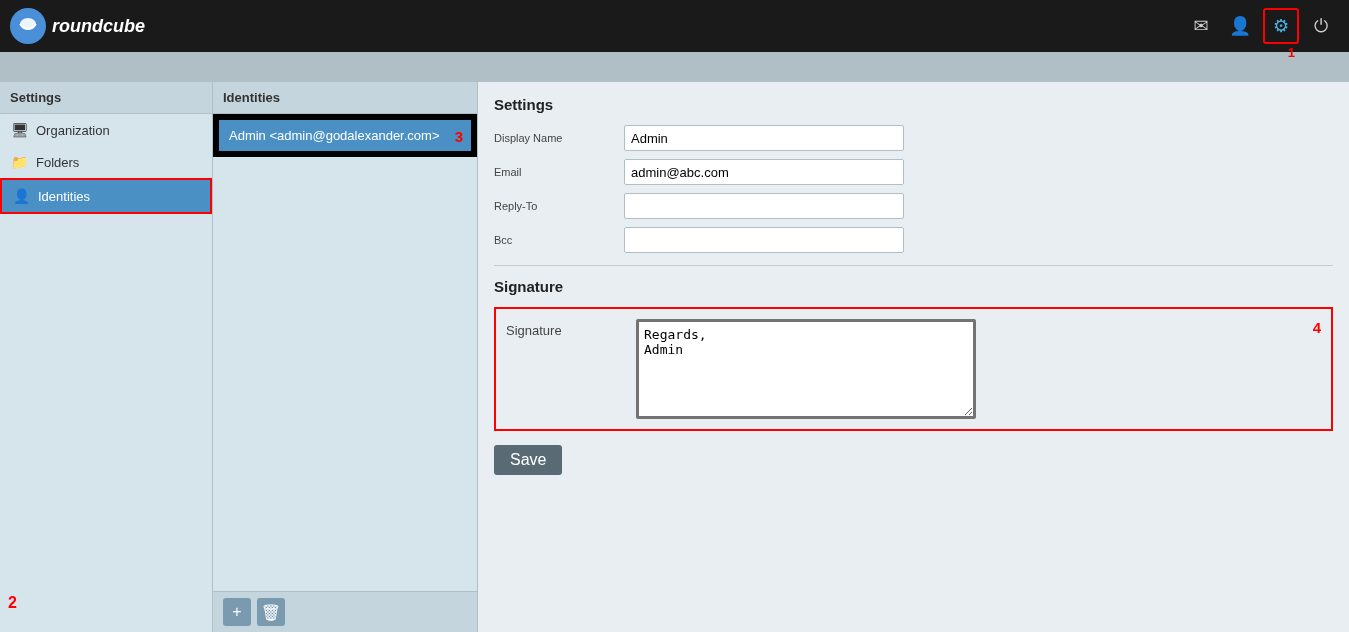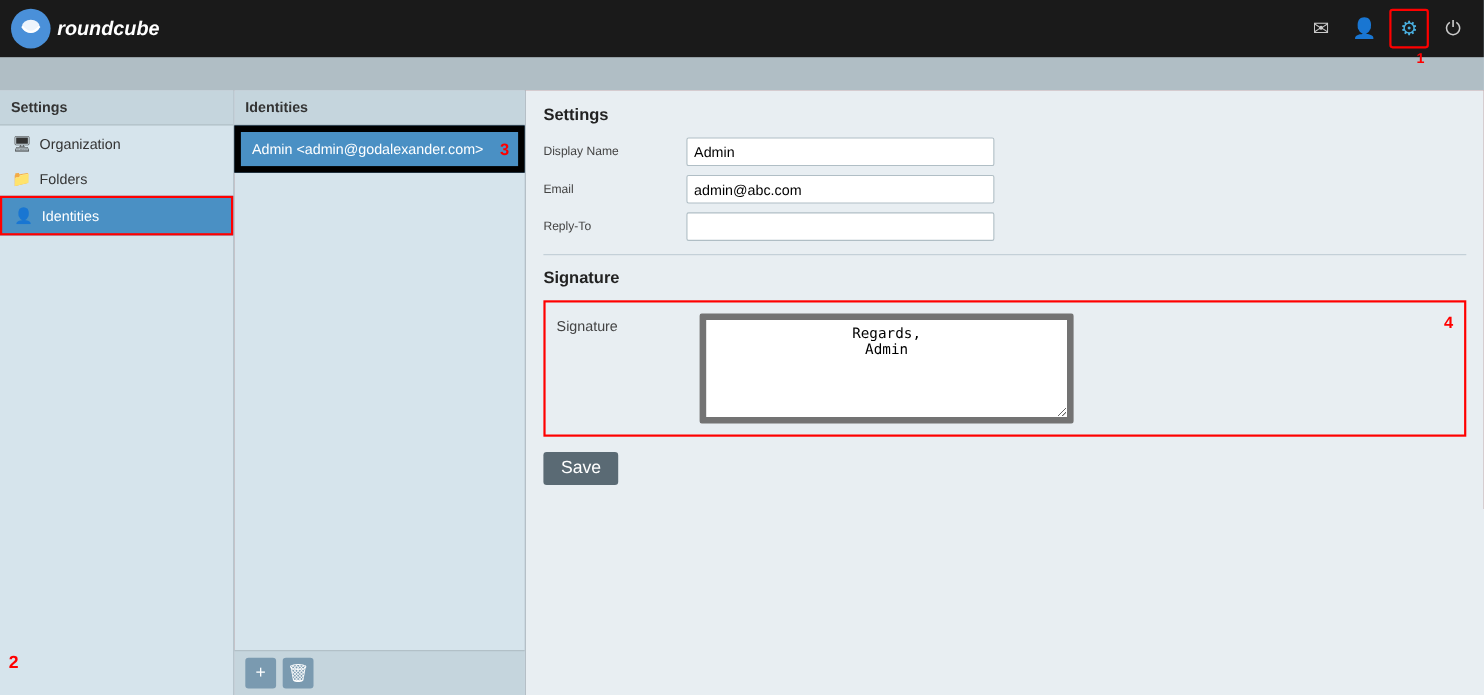--- a/index.html
+++ b/index.html
@@ -230,27 +230,26 @@
     .signature-label {
       width: 130px;
       font-size: 13px;
       color: #444;
       padding-top: 4px;
       flex-shrink: 0;
     }
     .signature-textarea {
       width: 340px;
       height: 100px;
-      border: 6px solid #737373;
+      border: 3px solid #737373;
       background: white;
       padding: 5px;
       font-size: 13px;
       resize: both;
       border-radius: 2px;
-      text-align: center;
     }
     .save-btn {
       background: #5a6a74;
       color: white;
       border: none;
       padding: 6px 16px;
       font-size: 16px;
       cursor: pointer;
       border-radius: 3px;
       margin-top: 14px;
@@ -344,20 +343,24 @@
 
       
 
       
       <div class="form-row">
         <span class="form-label">Reply-To</span>
         <input class="form-input" type="text" style="">
       </div>
 
       
+      <div class="form-row">
+        <span class="form-label">Bcc</span>
+        <input class="form-input" type="text" style="">
+      </div>
 
       
 
       <hr class="section-divider">
 
       
       <div class="section-title">Signature</div>
 
       
       <div class="signature-section" style="position:relative;">

